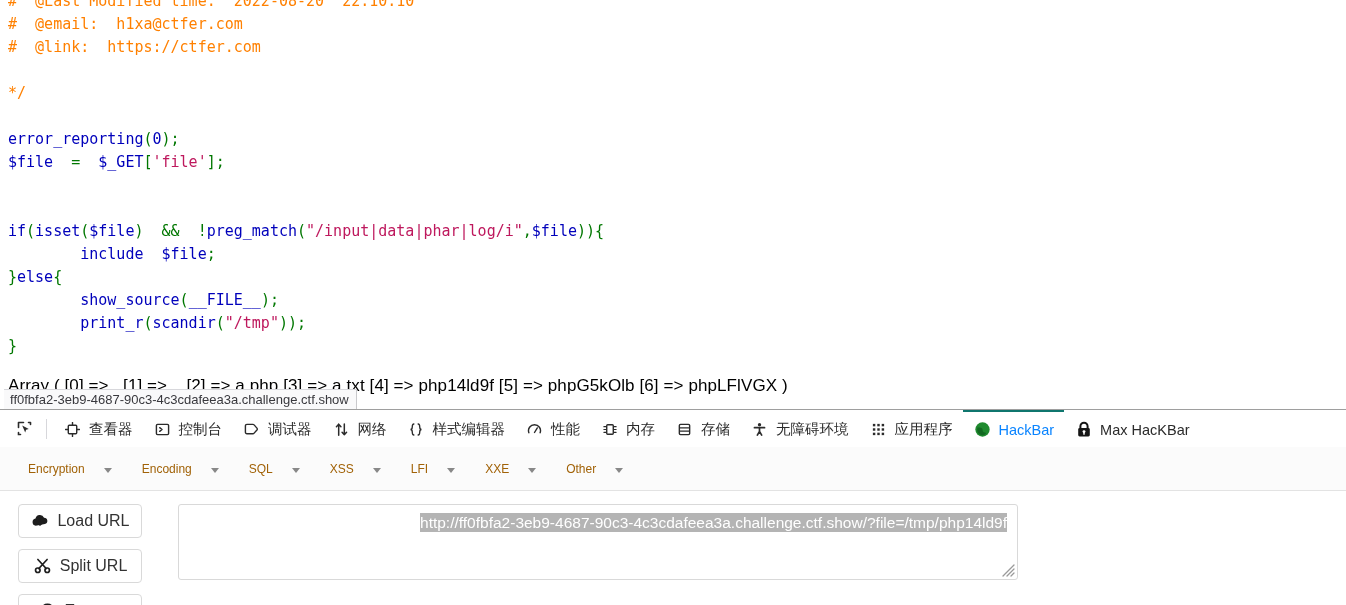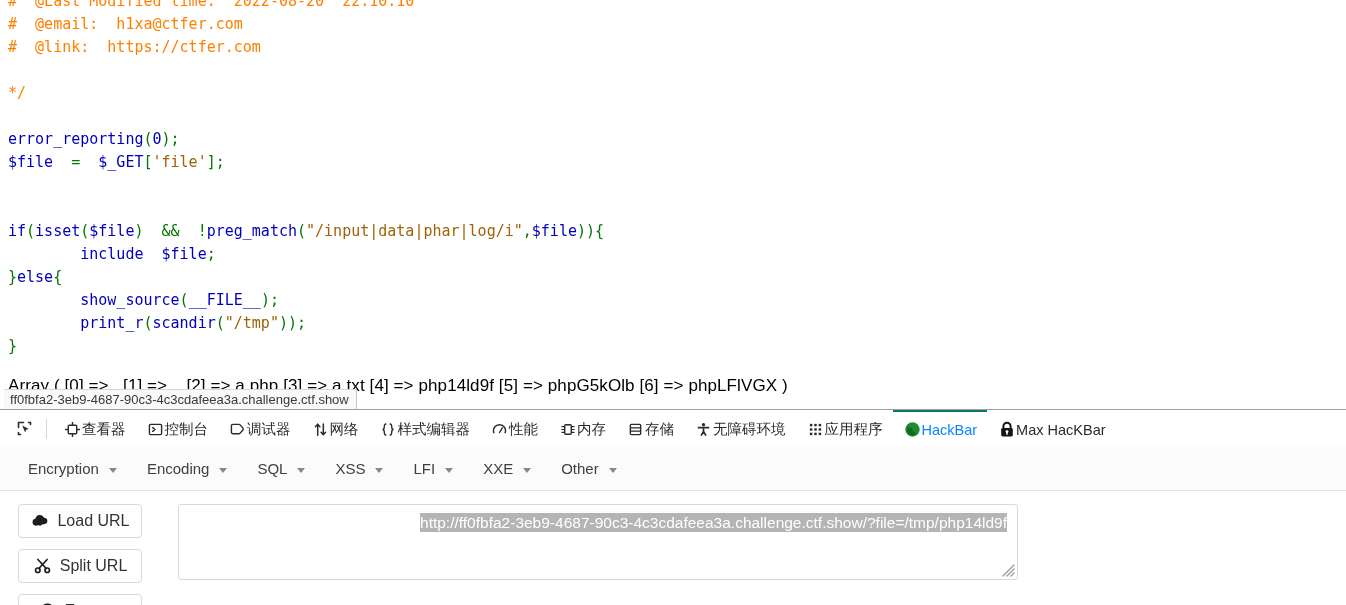--- a/index.html
+++ b/index.html
@@ -18,21 +18,21 @@
   }
   .code{
     position:absolute;left:8px;top:-10px;
     font-family:"DejaVu Sans Mono","Liberation Mono",monospace;
     font-size:15px;line-height:23px;white-space:pre;
     color:#000000;
   }
   .code .cmt{color:#FF8000;}
   .code .kw{color:#007700;}
   .code .var{color:#0000BB;}
-  .code .str{color:#a16207;}
+  .code .str{color:#be185d;}
 
   .array-out{
     position:absolute;left:8px;top:376px;
     font-family:"Liberation Sans","DejaVu Sans",sans-serif;
     font-size:17px;color:#000000;white-space:pre;
     letter-spacing:0.1px;
   }
 
   
   .statusbar{
@@ -63,21 +63,21 @@
     padding-left:4px;
     box-sizing:border-box;
   }
   .dt-picker{
     display:flex;align-items:center;justify-content:center;
     width:32px;height:30px;margin-left:4px;margin-right:4px;
     cursor:pointer;
   }
   .dt-sep{width:1px;height:20px;background:#d7d7db;margin:0 6px 0 2px;}
   .dt-tab{
-    display:flex;align-items:center;
+    display:flex;align-items:center;gap:7px;
     height:37px;padding:0 10px;
     color:#2b2b2b;font-size:14.5px;
     cursor:pointer;white-space:nowrap;
     border-top:2px solid transparent;
     box-sizing:border-box;
   }
   .dt-tab .ic{display:flex;align-items:center;justify-content:center;width:19px;height:19px;flex:none;}
   .dt-tab.active{color:#0a84ff;border-top:2px solid #0f766e;}
 
   
@@ -87,22 +87,22 @@
   }
   .hb-menu{
     display:flex;align-items:center;
     height:44px;
     background:#fbfbfb;
     border-bottom:1px solid #e3e3e3;
     padding-left:18px;
     box-sizing:border-box;
   }
   .hb-menu-item{
-    display:flex;align-items:center;gap:10px;
-    font-size:15px;color:#404040;
+    display:flex;align-items:center;gap:19px;
+    font-size:12px;color:#a16207;
     padding:4px 10px;margin-right:10px;
     cursor:pointer;white-space:nowrap;
   }
   .caret{
     width:0;height:0;flex:none;
     border-left:4.5px solid transparent;
     border-right:4.5px solid transparent;
     border-top:5px solid #888;
     margin-top:3px;
   }

